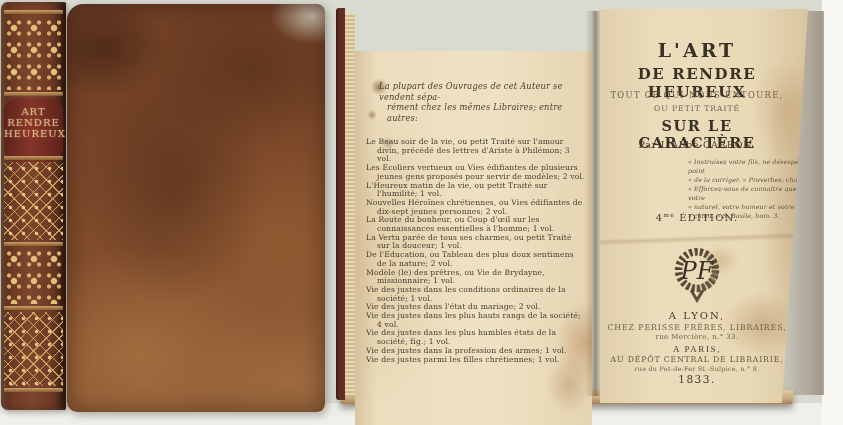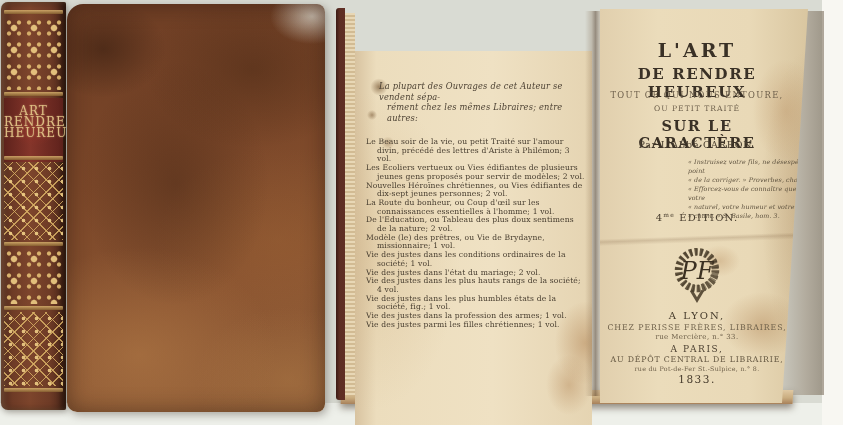--- a/index.html
+++ b/index.html
@@ -26,22 +26,22 @@
       radial-gradient(circle at 50% 50%, rgba(232,198,128,.95) 2.6px, transparent 3.8px);
     background-size:20px 22px;}
   .sp-lat{background-image:
       radial-gradient(circle at 50% 50%, rgba(238,206,134,.9) 1.4px, transparent 2.2px),
       repeating-linear-gradient(45deg, rgba(214,174,100,.85) 0 1px, transparent 1px 9px),
       repeating-linear-gradient(-45deg, rgba(214,174,100,.85) 0 1px, transparent 1px 9px);
     background-size:13px 13px, auto, auto;}
   .sp-label{background:
       radial-gradient(ellipse 30px 20px at 50% 50%, rgba(150,50,40,.5), transparent 80%),
       linear-gradient(90deg,#5e221c,#84352a 45%,#5e221c);
-    border-radius:0;text-align:center;color:#dcbd82;
-    font-size:12px;letter-spacing:1px;line-height:11px;padding-top:8px;
+    border-radius:14px;text-align:center;color:#dcbd82;
+    font-size:10px;letter-spacing:1px;line-height:11px;padding-top:8px;
     text-shadow:0 0 2px rgba(255,230,170,.45);}
   .cover{position:absolute;left:67px;top:2px;width:258px;height:408px;
     border-radius:16px 8px 8px 10px;
     background:
       radial-gradient(ellipse 90px 70px at 14% 11%, rgba(46,24,12,.5), transparent 70%),
       radial-gradient(ellipse 150px 110px at 72% 16%, rgba(62,34,16,.4), transparent 72%),
       radial-gradient(ellipse 130px 170px at 42% 44%, rgba(50,26,13,.34), transparent 72%),
       radial-gradient(ellipse 170px 130px at 82% 58%, rgba(158,100,52,.38), transparent 72%),
       radial-gradient(ellipse 190px 150px at 28% 86%, rgba(184,128,74,.5), transparent 72%),
       radial-gradient(ellipse 130px 100px at 86% 92%, rgba(172,120,68,.46), transparent 72%),
@@ -103,21 +103,21 @@
   .t3{top:108px;font-size:14.5px;font-weight:bold;letter-spacing:1.6px;color:#3a3126;}
   .author{top:130px;font-size:9.5px;letter-spacing:.8px;color:#4a3f30;}
   .epigraph{top:148px;left:88px;width:132px;text-align:left;padding:0;
     font-size:6.3px;line-height:9px;font-style:italic;color:#5e523f;letter-spacing:.1px;}
   .edition{top:202px;font-size:10px;letter-spacing:1.2px;color:#473c2d;}
   .edition sup{font-size:6px;}
   .ornament{top:234px;}
   .pub0{top:301px;font-size:10px;letter-spacing:2px;color:#453a2b;}
   .pub1{top:314px;font-size:7.8px;letter-spacing:.9px;color:#6e604a;}
   .pub2{top:324px;font-size:7px;letter-spacing:.4px;color:#6e604a;}
-  .pub3{top:335px;font-size:9px;letter-spacing:1.6px;color:#4a3f30;}
+  .pub3{top:335px;font-size:9px;letter-spacing:1.6px;color:#4a3f30;font-family:Liberation Serif, serif;}
   .pub4{top:346px;font-size:7.8px;letter-spacing:.8px;color:#635640;}
   .pub5{top:356px;font-size:6.3px;letter-spacing:.3px;color:#6e604a;}
   .year{top:364px;font-size:10.5px;letter-spacing:1.5px;color:#473c2d;}
 </style>
 </head>
 <body>
 
 <div class="scene">
 
   <div class="closed-book">
@@ -149,22 +149,24 @@
     <div class="page-edges"></div>
 
     <div class="left-page">
       <div class="notice">
         <div class="n1">La plupart des Ouvrages de cet Auteur se vendent sépa-</div>
         <div class="n2">rément chez les mêmes Libraires; entre autres:</div>
       </div>
       <div class="works">
         <div class="item">Le Beau soir de la vie, ou petit Traité sur l'amour divin, précédé des lettres d'Ariste à Philémon; 3 vol.</div>
         <div class="item">Les Ecoliers vertueux ou Vies édifiantes de plusieurs jeunes gens proposés pour servir de modèles; 2 vol.</div>
+        <div class="item">L'Heureux matin de la vie, ou petit Traité sur l'humilité; 1 vol.</div>
         <div class="item">Nouvelles Héroïnes chrétiennes, ou Vies édifiantes de dix-sept jeunes personnes; 2 vol.</div>
         <div class="item">La Route du bonheur, ou Coup d'œil sur les connaissances essentielles à l'homme; 1 vol.</div>
+        <div class="item">La Vertu parée de tous ses charmes, ou petit Traité sur la douceur; 1 vol.</div>
         <div class="item">De l'Education, ou Tableau des plus doux sentimens de la nature; 2 vol.</div>
         <div class="item">Modèle (le) des prêtres, ou Vie de Brydayne, missionnaire; 1 vol.</div>
         <div class="item">Vie des justes dans les conditions ordinaires de la société; 1 vol.</div>
         <div class="item">Vie des justes dans l'état du mariage; 2 vol.</div>
         <div class="item">Vie des justes dans les plus hauts rangs de la société; 4 vol.</div>
         <div class="item">Vie des justes dans les plus humbles états de la société, fig.; 1 vol.</div>
         <div class="item">Vie des justes dans la profession des armes; 1 vol.</div>
         <div class="item">Vie des justes parmi les filles chrétiennes; 1 vol.</div>
       </div>
     </div>

